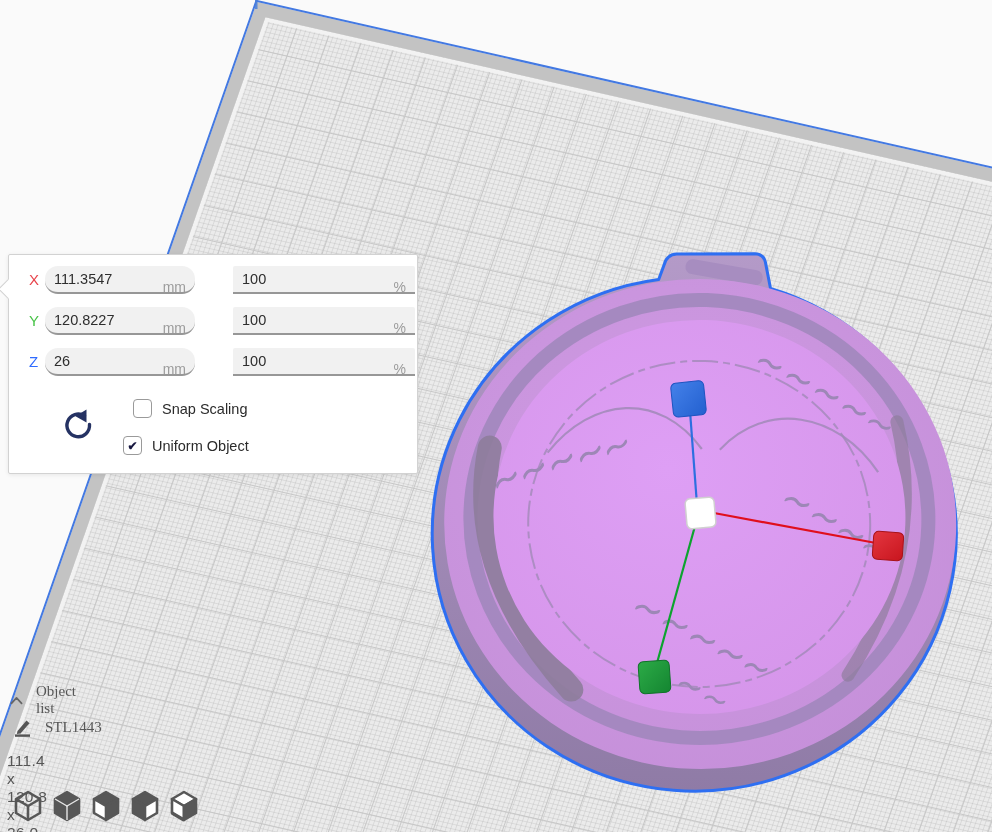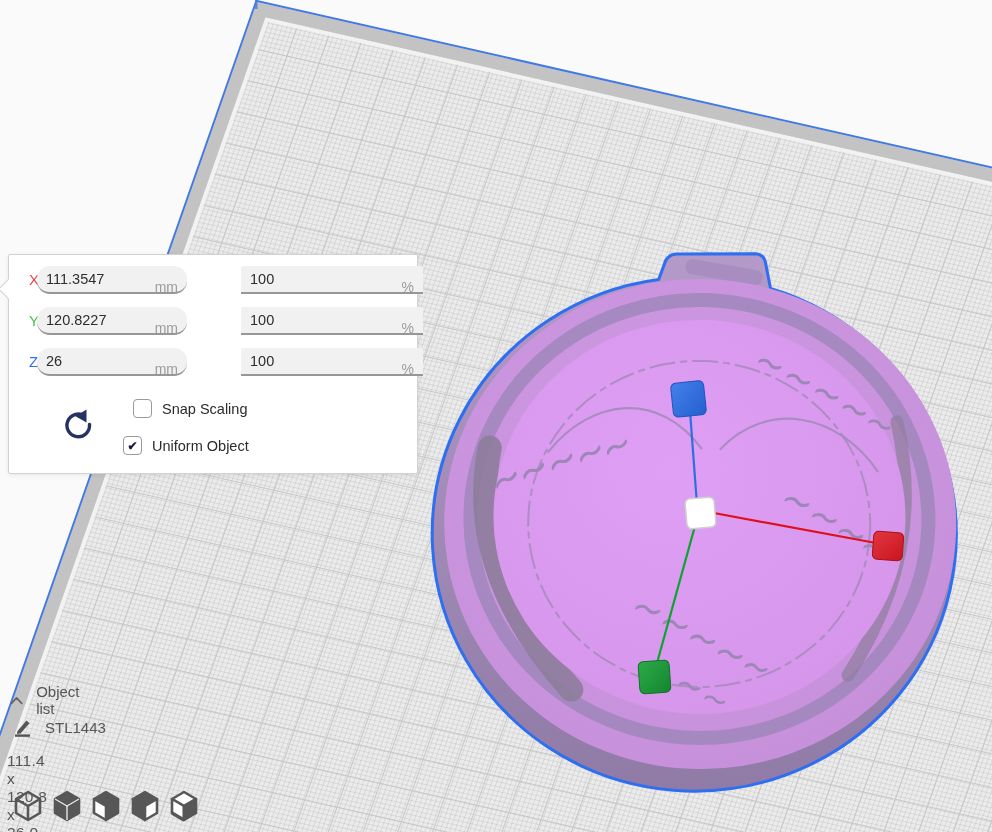--- a/index.html
+++ b/index.html
@@ -40,22 +40,22 @@
   }
   .srow { position:absolute; left:0; width:100%; height:28px; }
   .srow.r0 { top:11px; } .srow.r1 { top:52px; } .srow.r2 { top:93px; }
   .axis { position:absolute; left:20px; top:5px; font-size:15px; font-weight:400; }
   .axis.x { color:#e8454d; } .axis.y { color:#47c347; } .axis.z { color:#2f6bff; }
   .field {
     position:absolute; top:0; height:28px; background:#f1f1f1;
     border-bottom:2px solid #979797; border-radius:2px 2px 0 0;
     display:flex; align-items:center; padding:0 9px;
   }
-  .field.v { left:28px; width:150px;border-radius:13px; }
-  .field.p { left:232px; width:182px; }
+  .field.v { left:36px; width:150px;border-radius:13px; }
+  .field.p { left:224px; width:182px; }
   .field input {
     flex:1; min-width:0; border:none; background:transparent; outline:none;
     font-family:"Liberation Sans",sans-serif; font-size:14.5px; color:#2e2e2e;
   }
   .unit { color:#9c9c9c; font-size:14px; margin-left:4px;margin-top:16px; }
   .reset-btn { position:absolute; left:50px; top:152px; width:34px; height:38px;
     background:none; border:none; cursor:pointer; }
   .cb-row { position:absolute; left:114px; display:flex; align-items:center; gap:10px; }
   .cb-row.snap { top:144px;margin-left:10px; } .cb-row.uni { top:181px; }
   .cb {
@@ -63,21 +63,21 @@
     display:flex; align-items:center; justify-content:center;
     font-size:12px; font-weight:bold; color:#16163f; cursor:pointer;
   }
   .cb-label { font-size:14.5px; color:#2b2b2b; }
 
   
   .file-icon { position:absolute; left:0; top:0; width:100px; height:100px; z-index:4; }
 
   
   .obj-info { position:absolute; left:0; top:676px; z-index:2; }
-  .obj-row { position:absolute; display:flex; align-items:center; }
+  .obj-row { position:absolute; display:flex; align-items:center;font-family:Liberation Serif, serif; }
   .obj-list-row { left:10px; top:7px; gap:13px; cursor:pointer; }
   .obj-name-row { left:13px; top:41px; gap:13px;text-align:right; }
   .obj-text { font-size:15px; color:#565656; }
   .obj-dims { position:absolute; left:7px; top:76px; font-size:15.5px; color:#565656;
     letter-spacing:.3px; }
 
   
   .view-bar { position:absolute; left:12px; top:789px; display:flex; gap:7px; z-index:2; }
   .view-btn { width:32px; height:34px; background:none; border:none; padding:0; cursor:pointer; }
 </style>

